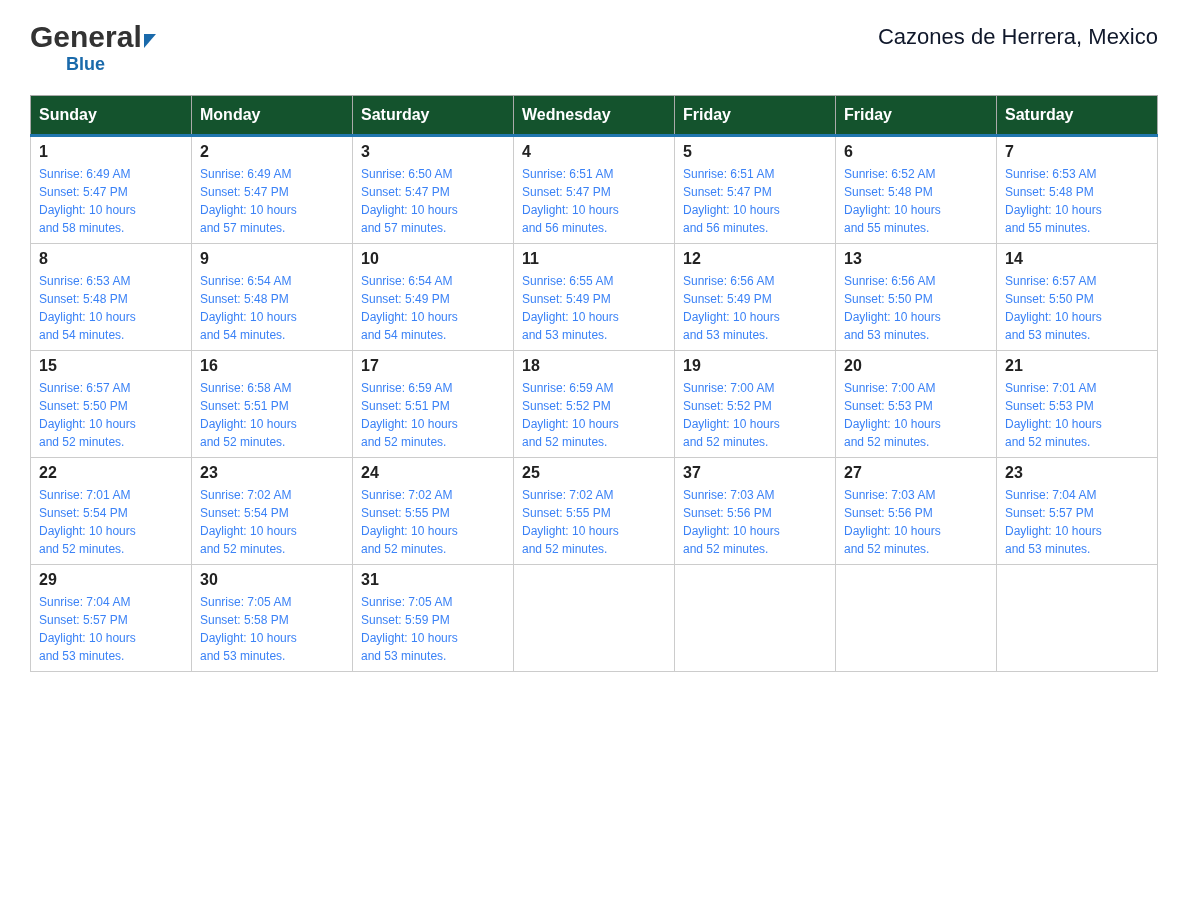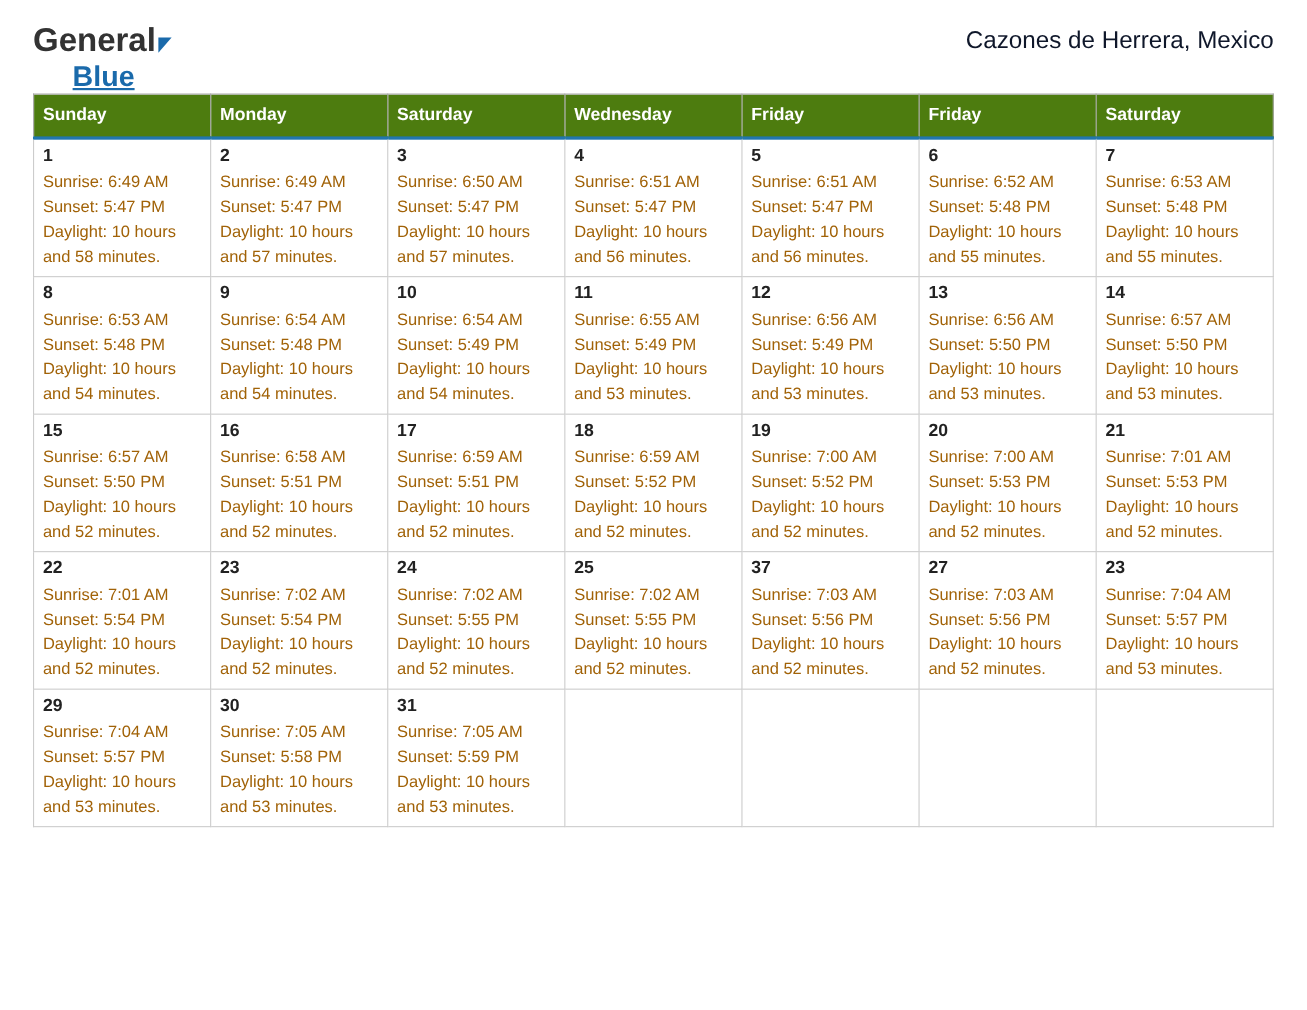--- a/index.html
+++ b/index.html
@@ -7,20 +7,21 @@
       font-family: Arial, sans-serif;
       background: #fff;
       padding: 20px 30px;
       width: 1188px;
       min-height: 918px;
     }
     .header {
       display: flex;
       justify-content: space-between;
       align-items: flex-start;
+      margin-bottom: 20px;
     }
     .title-block {
       text-align: right;
     }
     .title-block h1 {
       font-size: 52px;
       font-weight: bold;
       color: #222;
       line-height: 1.1;
     }
@@ -29,21 +30,21 @@
       font-weight: normal;
       color: #0f172a;
       margin-top: 4px;
     }
     .calendar {
       width: 100%;
       border-collapse: collapse;
       border: 1px solid #aaa;
     }
     .calendar thead tr th {
-      background-color: #4d7c0f;
+      background-color: #14532d;
       color: #fff;
       font-size: 16px;
       font-weight: bold;
       padding: 10px 8px;
       text-align: left;
       border: 1px solid #aaa;
     }
     .calendar tbody tr td {
       vertical-align: top;
       padding: 6px 8px;
@@ -54,22 +55,22 @@
       min-height: 90px;
     }
     .calendar tbody tr td .day-number {
       font-size: 16px;
       font-weight: bold;
       display: block;
       margin-bottom: 4px;
       color: #222;
     }
     .calendar tbody tr td .day-info {
-      font-size: 15px;
-      color: #a16207;
+      font-size: 12px;
+      color: #3b82f6;
       line-height: 1.5;
     }
     .calendar tbody tr:first-child td {
       border-top: 3px solid #2176ae;
     }
     .calendar tbody tr td:first-child {
       color: #222;
     }
     .empty-cell {
       background: #fff;
@@ -101,21 +102,21 @@
   </style>
 </head>
 <body>
 
 <div class="header">
   <div class="logo-wrapper">
     <div class="logo-top-row">
       <span class="logo-g-text">General</span>
       <span class="logo-arrow"></span>
     </div>
-    <div style="margin-left:36px; font-size:26px; font-weight:bold; color:#1a6aab;text-decoration:underline;">Blue</div>
+    <div style="margin-left:36px; font-size:18px; font-weight:bold; color:#1a6aab;">Blue</div>
   </div>
   <div class="title-block">
     <h2>Cazones de Herrera, Mexico</h2>
   </div>
 </div>
 
 <table class="calendar">
   <thead>
     <tr>
       <th>Sunday</th>

